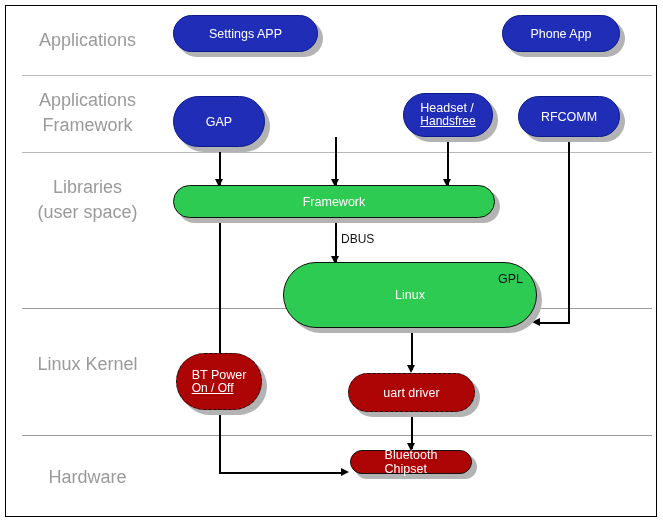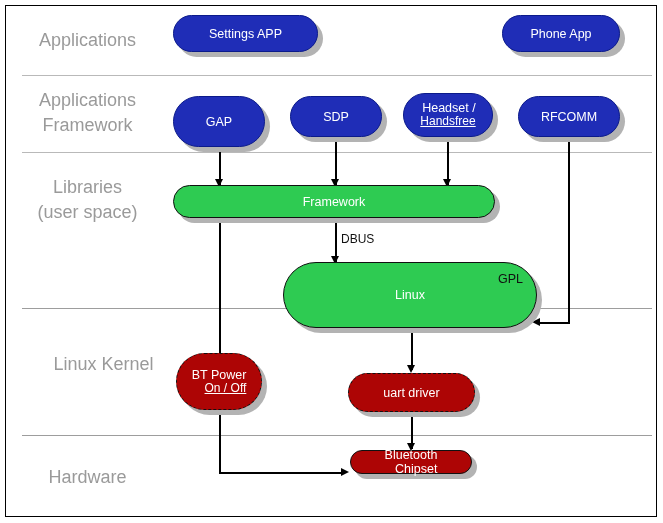--- a/index.html
+++ b/index.html
@@ -58,21 +58,21 @@
 
   
   .node {
     position: absolute;
     box-sizing: border-box;
     display: flex;
     flex-direction: column;
     align-items: center;
     justify-content: center;
     color: #ffffff;
-    text-align: right;
+    text-align: left;
     z-index: 5;
   }
   .node .pill {
     position: absolute;
     left: 0;
     top: 0;
     width: 100%;
     height: 100%;
     border-radius: 999px;
     box-sizing: border-box;
@@ -182,21 +182,21 @@
   <div class="layer-divider" style="top:75px;"></div>
   <div class="layer-divider" style="top:152px;"></div>
   <div class="layer-divider thin" style="top:308px;"></div>
   <div class="layer-divider thin" style="top:435px;"></div>
 
   <div class="layer-label" style="top:28px;">Applications</div>
   <div class="layer-label" style="top:88px;">Applications
 Framework</div>
   <div class="layer-label" style="top:175px;">Libraries
 (user space)</div>
-  <div class="layer-label" style="top:352px;padding-left:16px;">Linux Kernel</div>
+  <div class="layer-label" style="top:352px;">Linux Kernel</div>
   <div class="layer-label" style="top:465px;">Hardware</div>
 
   <div class="conn v" style="left:219px; top:137px; height:48px;"></div>
   <div class="arrow down" style="left:215px; top:179px;"></div>
 
   <div class="conn v" style="left:335px; top:137px; height:48px;"></div>
   <div class="arrow down" style="left:331px; top:179px;"></div>
 
   <div class="conn v" style="left:447px; top:137px; height:48px;"></div>
   <div class="arrow down" style="left:443px; top:179px;"></div>
@@ -236,27 +236,20 @@
   </div>
 
   <div class="node blue" style="left:173px; top:96px; width:92px; height:51px;">
     <div class="pill-shadow"></div>
     <div class="pill"></div>
     <div class="node-text">
       <span class="label-main">GAP</span>
     </div>
   </div>
 
-  <div class="node blue" style="left:290px; top:96px; width:92px; height:41px;">
-    <div class="pill-shadow"></div>
-    <div class="pill"></div>
-    <div class="node-text">
-      <span class="label-main">SDP</span>
-    </div>
-  </div>
 
   <div class="node blue" style="left:403px; top:93px; width:90px; height:44px;">
     <div class="pill-shadow"></div>
     <div class="pill"></div>
     <div class="node-text">
       <span class="label-main">Headset /</span>
       <span class="label-sub">Handsfree</span>
     </div>
   </div>
 

